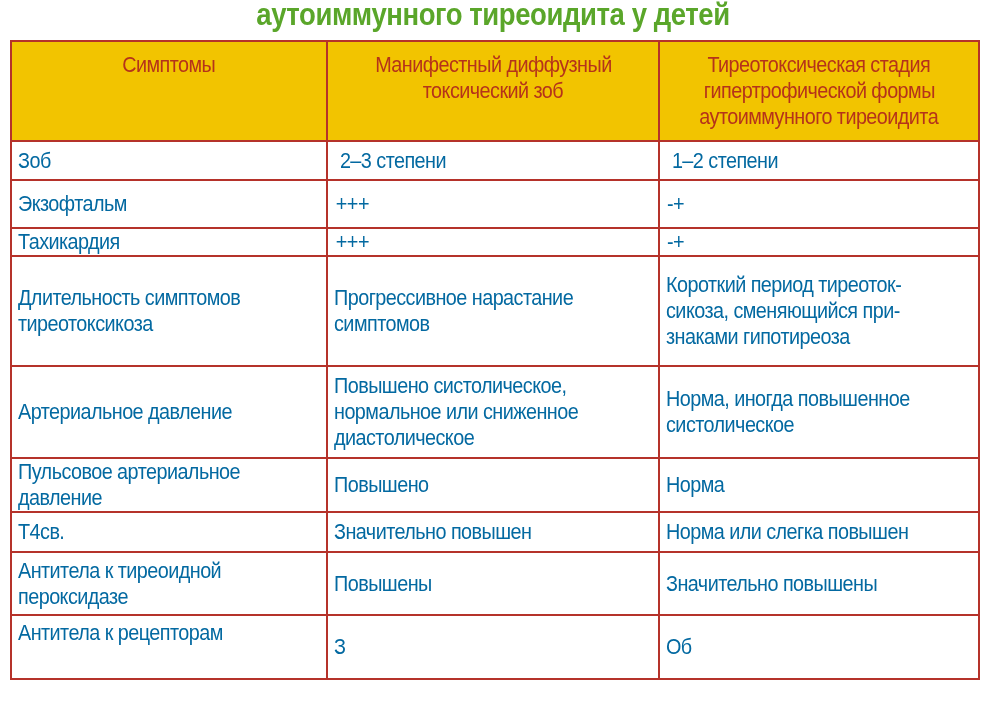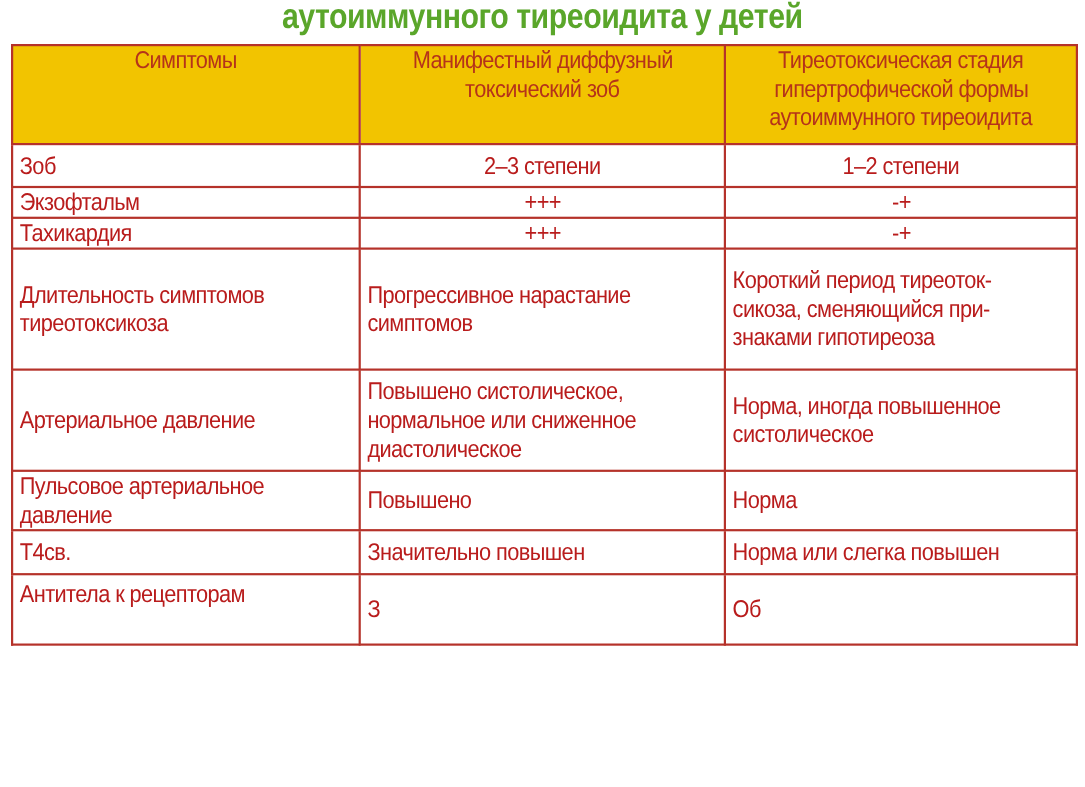--- a/index.html
+++ b/index.html
@@ -35,37 +35,38 @@
     top: 40px;
     width: 968px;
     border-collapse: collapse;
     table-layout: fixed;
   }
   table.cmp td, table.cmp th {
     border: 2px solid #b5322a;
     padding: 0 6px;
     font-size: 22px;
     line-height: 26px;
-    color: #b91c1c;
+    color: #0369a1;
     vertical-align: middle;
     overflow: hidden;
     font-weight: normal;
     letter-spacing: -0.6px;
   }
   table.cmp th {
     background: #f2c400;
     color: #b5331a;
     text-align: center;
     vertical-align: top;
+    padding-top: 10px;
     height: 88px;
   }
   col.c1 { width: 316px; }
   col.c2 { width: 332px; }
   col.c3 { width: 320px; }
-  .center { text-align: center; }
+  .center { text-align: left; }
   .cond {
     display: inline-block;
     transform: scaleX(0.9);
     transform-origin: left center;
     white-space: nowrap;
   }
   .center .cond { transform-origin: center center; }
   th .cond { transform-origin: center center; }
   td .block, th .block { display: block; }
 </style>
@@ -97,21 +98,21 @@
     </tr>
   </thead>
   <tbody>
 
     <tr style="height:39px">
       <td><span class="cond">Зоб</span></td>
       <td class="center"><span class="cond">2–3 степени</span></td>
       <td class="center"><span class="cond">1–2 степени</span></td>
     </tr>
 
-    <tr style="height:28px">
+    <tr style="height:48px">
       <td><span class="cond">Экзофтальм</span></td>
       <td class="center"><span class="cond">+++</span></td>
       <td class="center"><span class="cond">-+</span></td>
     </tr>
 
     <tr style="height:24px">
       <td><span class="cond">Тахикардия</span></td>
       <td class="center"><span class="cond">+++</span></td>
       <td class="center"><span class="cond">-+</span></td>
     </tr>
@@ -155,20 +156,28 @@
     </tr>
 
 
     <tr style="height:40px">
       <td><span class="cond">Т4св.</span></td>
       <td><span class="cond">Значительно повышен</span></td>
       <td><span class="cond">Норма или слегка повышен</span></td>
     </tr>
 
 
+    <tr style="height:63px">
+      <td>
+        <span class="block"><span class="cond">Антитела к тиреоидной</span></span>
+        <span class="block"><span class="cond">пероксидазе</span></span>
+      </td>
+      <td><span class="cond">Повышены</span></td>
+      <td><span class="cond">Значительно повышены</span></td>
+    </tr>
 
     <tr style="height:64px">
       <td style="vertical-align:top;padding-top:4px">
         <span class="block"><span class="cond">Антитела к рецепторам</span></span>
       </td>
       <td><span class="cond">З</span></td>
       <td><span class="cond">Об</span></td>
     </tr>
   </tbody>
 </table>

